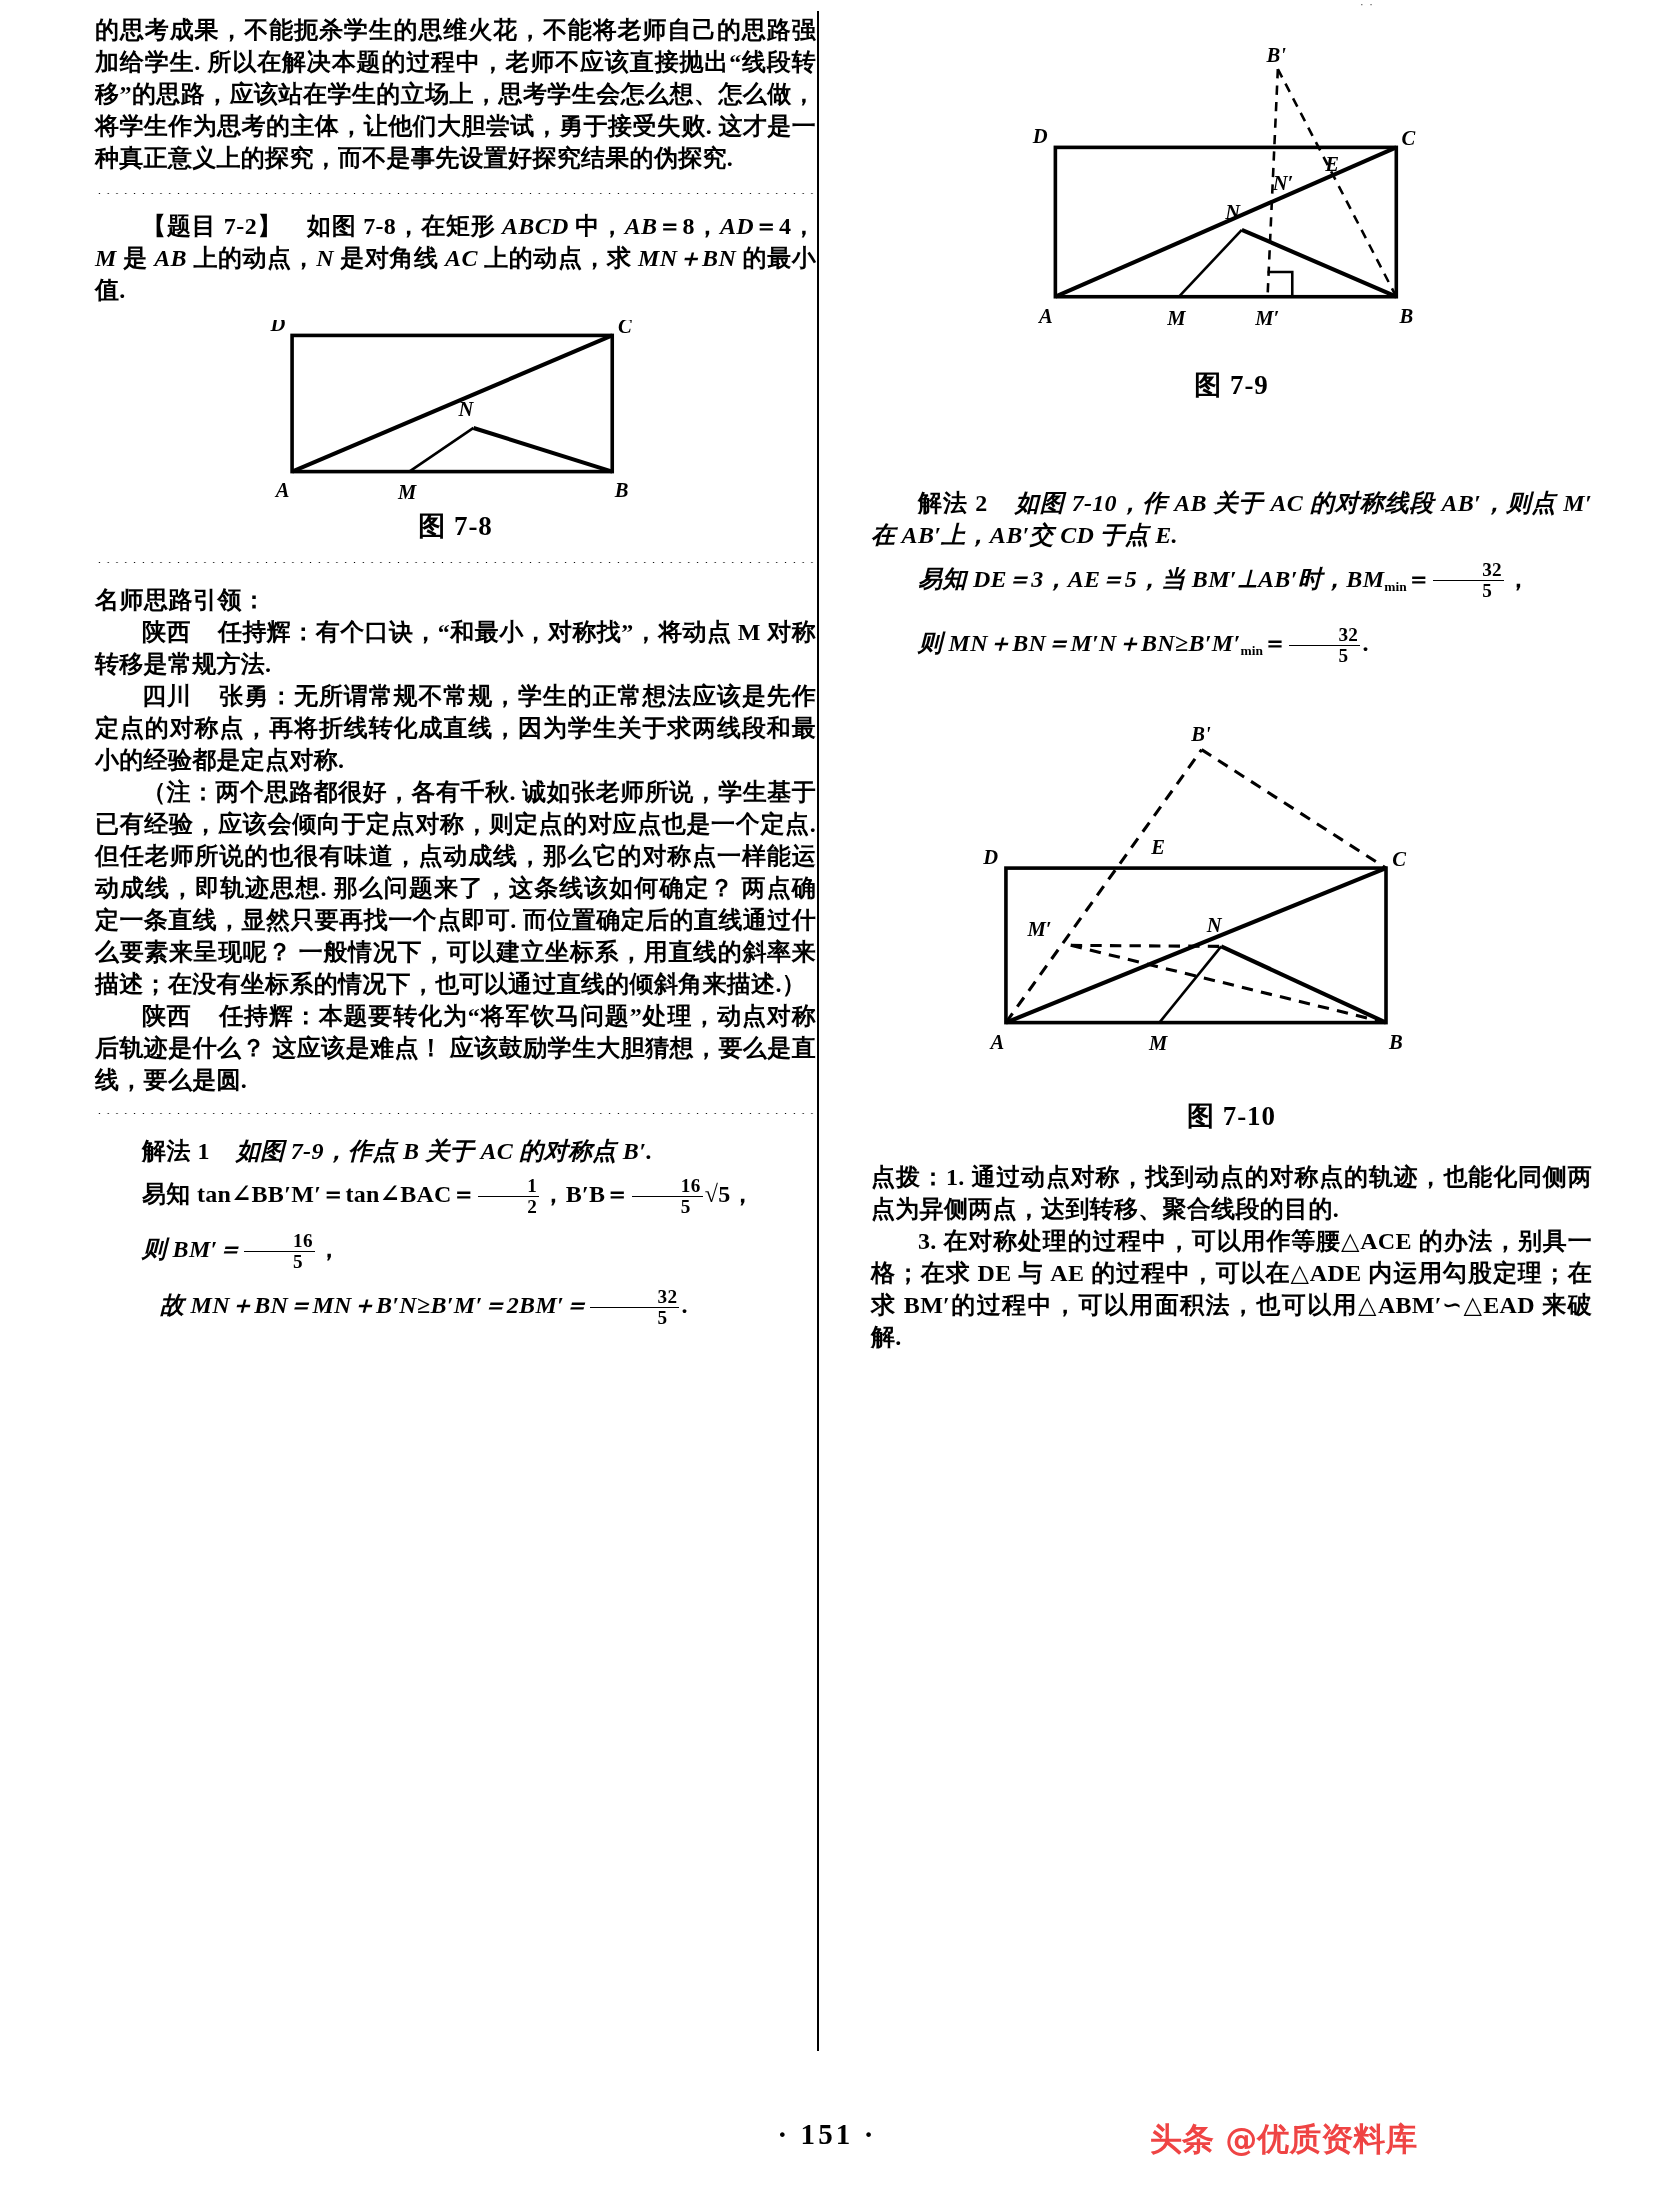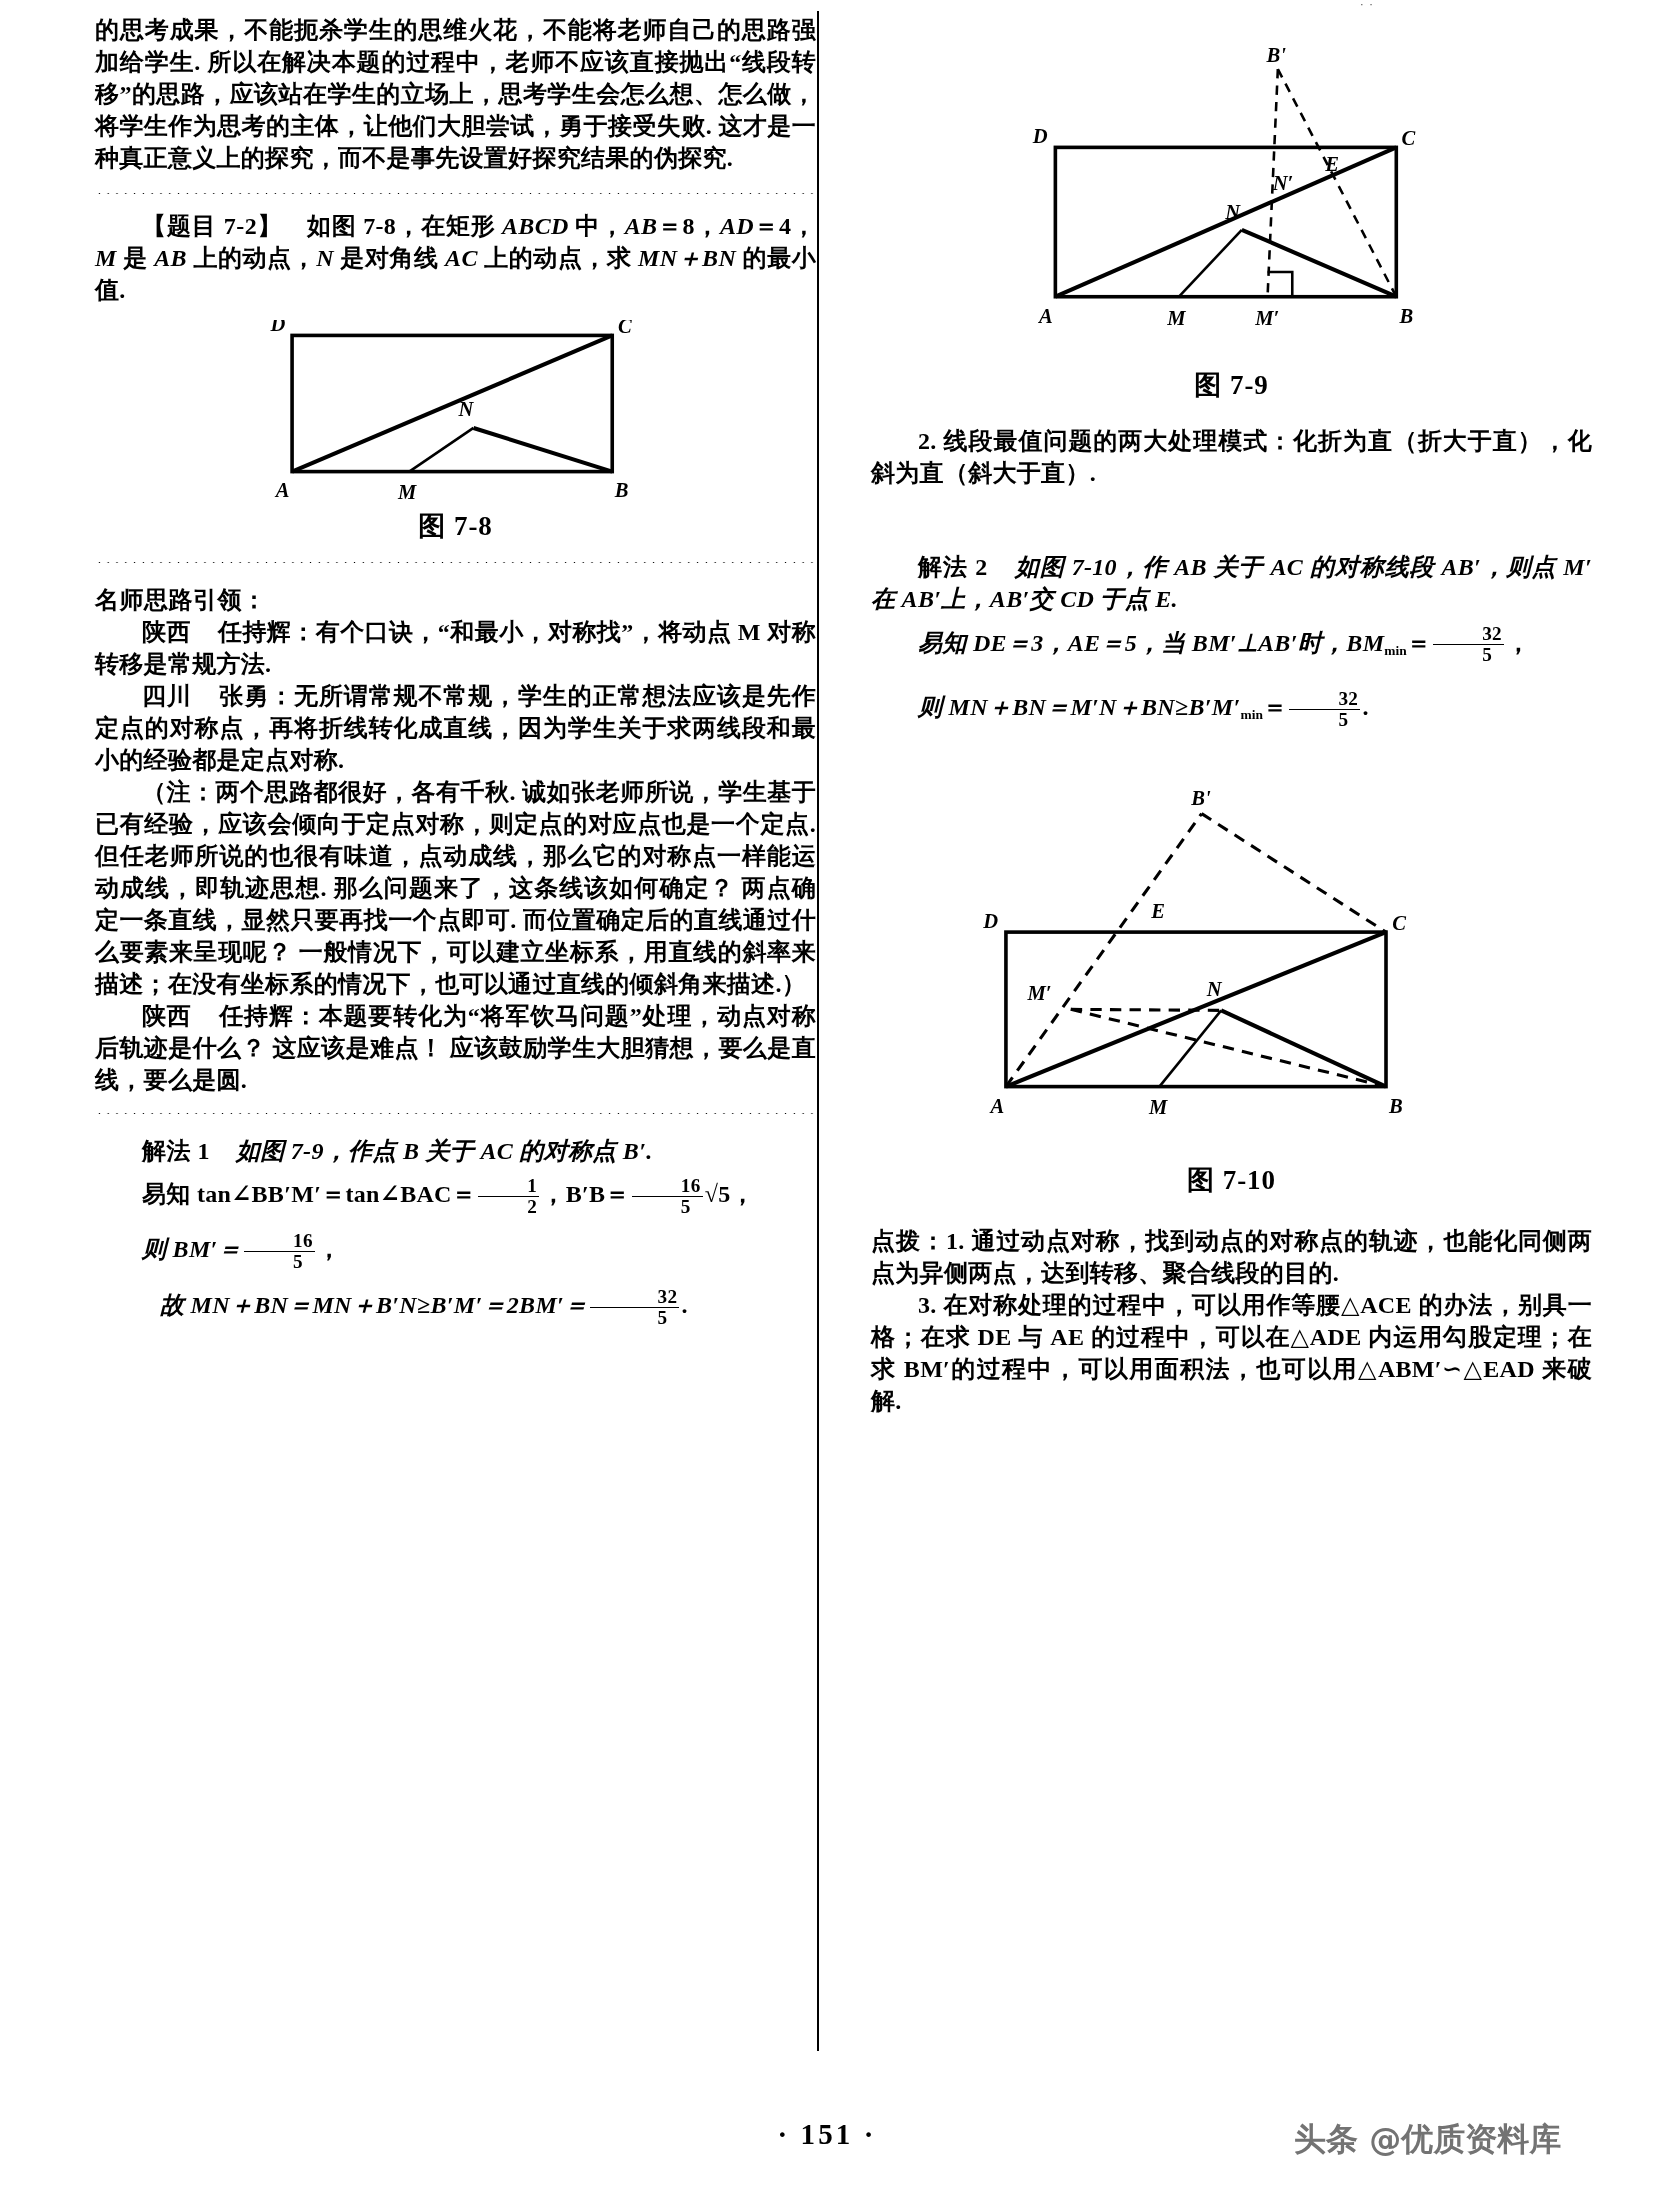--- a/index.html
+++ b/index.html
@@ -58,23 +58,23 @@
   svg{display:block;}
   .lbl{font-family:"Liberation Serif","DejaVu Serif",serif;font-style:italic;
        font-size:40px;font-weight:600;}
 
   
   .pagenum{
     position:absolute;left:0;right:0;top:2118px;text-align:center;
     font-size:29px;font-weight:800;letter-spacing:3.1px;
   }
   .watermark{
-    position:absolute;left:1294px;top:2118px;
+    position:absolute;left:1150px;top:2118px;
     font-family:"DejaVu Sans","Liberation Sans",sans-serif;
-    font-size:32px;font-weight:800;color:#737373;white-space:nowrap;
+    font-size:32px;font-weight:800;color:#ef4444;white-space:nowrap;
   }
 </style>
 </head>
 <body>
 
 <div class="page">
 
   <div class="header-remnant">·  · </div>
   <div class="col-divider"></div>
 
@@ -183,21 +183,20 @@
         <text class="lbl" x="688" y="410">N</text>
         <text class="lbl" x="780" y="352">N′</text>
         <text class="lbl" x="882" y="316">E</text>
         <text class="lbl" x="768" y="104">B'</text>
       </svg>
       <div class="figcap">图 7-9</div>
     </div>
 
     <div style="height:21.6px"></div>
 
-    <div class="para indent">2. 线段最值问题的两大处理模式：化折为直（折大于直），化斜为直（斜大于直）.</div>
 
     <div style="height:62px"></div>
 
     <div class="para indent">
       <span class="hdr-bold">解法 2</span>
       <span style="display:inline-block;width:19.6px"></span><span class="mathit">如图 7-10，作 AB 关于 AC 的对称线段 AB′，则点 M′在 AB′上，AB′交 CD 于点 E.</span>
     </div>
 
     <div class="para indent" style="line-height:56px;">
       <span class="mathit">易知 DE＝3，AE＝5，当 BM′⊥AB′时，BM</span><span class="sub">min</span><span>＝</span><span class="frac"><span class="num">32</span><span class="den">5</span></span><span>，</span>

